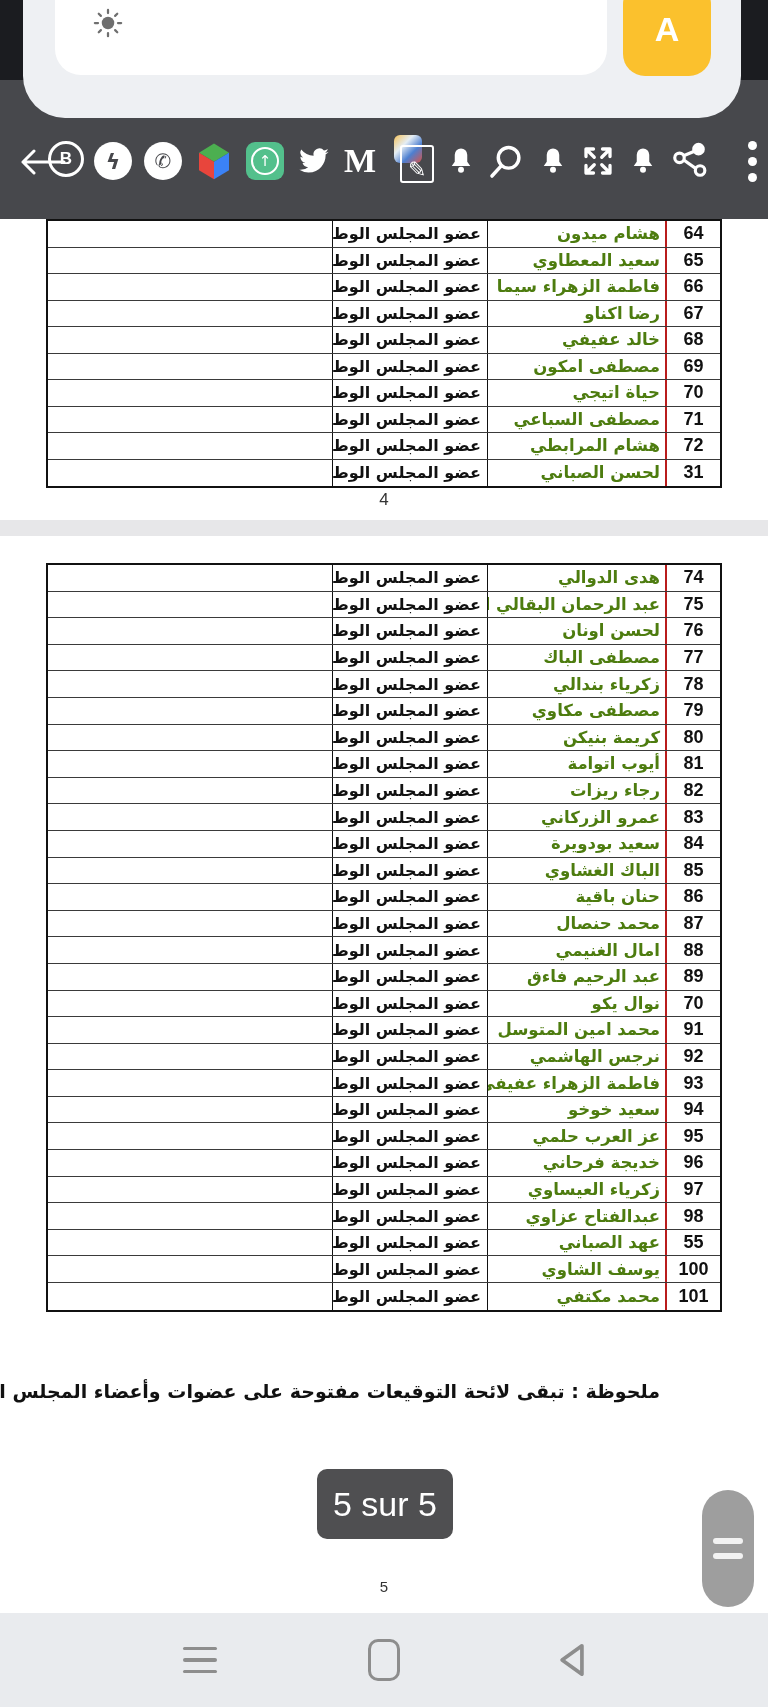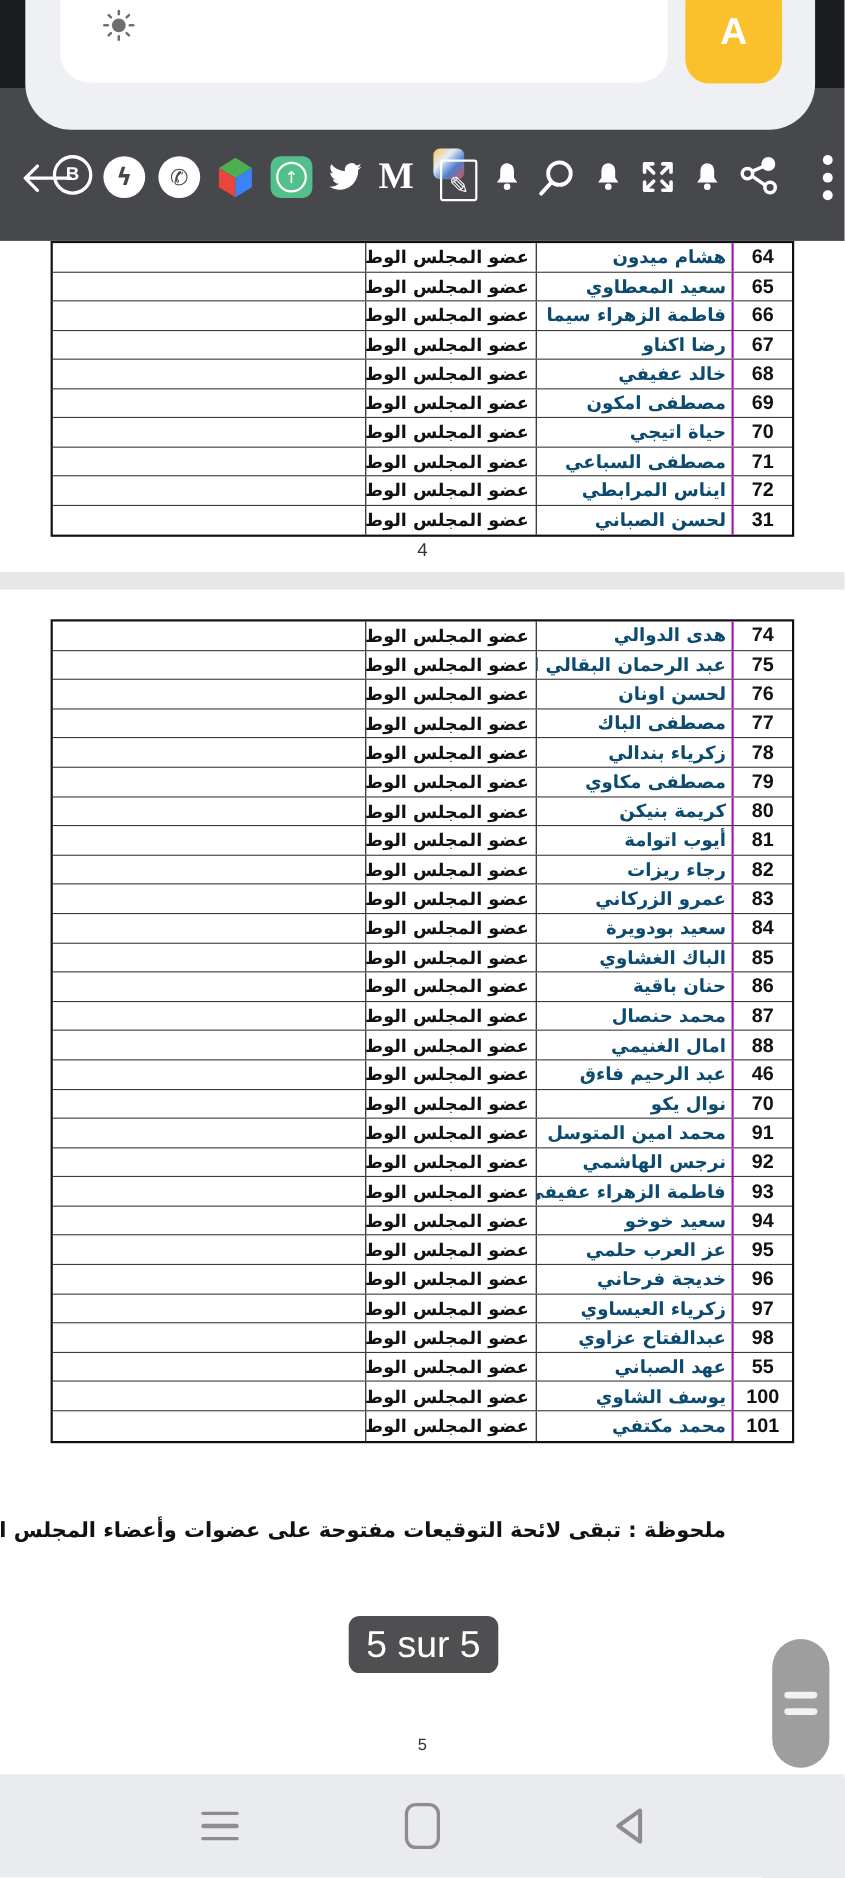--- a/index.html
+++ b/index.html
@@ -37,32 +37,32 @@
   
   .page-sep{position:absolute;left:0;top:520px;width:768px;height:16px;background:#e7e7e9;}
   .doc-table{position:absolute;left:46px;width:676px;border:2px solid #111;box-sizing:border-box;direction:rtl;background:#fff;}
   .t1{top:219px;}
   .t2{top:563px;}
   .trow{display:flex;align-items:stretch;border-bottom:1px solid #3a3a3a;box-sizing:border-box;}
   .trow:last-child{border-bottom:none;}
   .t1 .trow{height:26.5px;}
   .t2 .trow{height:26.6px;}
   .c{display:flex;align-items:center;box-sizing:border-box;overflow:hidden;white-space:nowrap;}
-  .c-num{width:55px;justify-content:center;border-left:2px solid #a21caf;font-family:"Liberation Sans",sans-serif;font-weight:bold;font-size:18px;color:#111;}
-  .c-name{width:178px;padding:0 5px;justify-content:flex-start;border-left:1px solid #111;font-weight:bold;font-size:16.5px;color:#0c4a6e;}
+  .c-num{width:55px;justify-content:center;border-left:2px solid #b91c1c;font-family:"Liberation Sans",sans-serif;font-weight:bold;font-size:18px;color:#111;}
+  .c-name{width:178px;padding:0 5px;justify-content:flex-start;border-left:1px solid #111;font-weight:bold;font-size:16.5px;color:#4d7c0f;}
   .c-role{width:155px;padding:0 6px;justify-content:flex-start;border-left:1px solid #111;font-weight:bold;font-size:16px;color:#111;}
   .c-sig{flex:1;}
 
   .pg-num{position:absolute;left:0;width:768px;text-align:center;color:#333;font-family:"Liberation Sans",sans-serif;}
   .pg-4{top:490px;font-size:17px;}
   .pg-5{top:1578px;font-size:15px;}
 
   .doc-note{position:absolute;right:108px;top:1380px;direction:rtl;font-weight:bold;font-size:19px;color:#111;white-space:nowrap;}
 
-  .page-badge{position:absolute;left:317px;top:1469px;width:136px;height:52px;background:#4f4f51;border-radius:10px;color:#fff;font-size:34px;font-family:"Liberation Sans",sans-serif;display:flex;align-items:center;justify-content:center;}
+  .page-badge{position:absolute;left:317px;top:1469px;width:136px;height:70px;background:#4f4f51;border-radius:10px;color:#fff;font-size:34px;font-family:"Liberation Sans",sans-serif;display:flex;align-items:center;justify-content:center;}
 
   .scroll-pill{position:absolute;left:702px;top:1490px;width:52px;height:117px;background:#9e9e9e;border-radius:26px;cursor:grab;}
   .scroll-pill .bar{position:absolute;left:11px;width:30px;height:6px;background:#f2f2f2;border-radius:3px;}
   .bar1{top:48px;} .bar2{top:63px;}
 
   
   .bottom-nav{position:absolute;left:0;top:1613px;width:768px;height:94px;background:#e9ebee;display:flex;align-items:center;}
   .nav-btn{position:absolute;top:0;width:120px;height:94px;display:flex;align-items:center;justify-content:center;background:transparent;border:none;cursor:pointer;}
   .nb-menu{left:140px;} .nb-home{left:324px;} .nb-back{left:512px;}
   .menu-glyph{display:flex;flex-direction:column;gap:8px;}
@@ -236,21 +236,21 @@
 
       <div class="trow">
         <div class="c c-num">71</div>
         <div class="c c-name">مصطفى السباعي</div>
         <div class="c c-role">عضو المجلس الوطنى</div>
         <div class="c c-sig"></div>
       </div>
 
       <div class="trow">
         <div class="c c-num">72</div>
-        <div class="c c-name">ايناس المرابطي</div>
+        <div class="c c-name">هشام المرابطي</div>
         <div class="c c-role">عضو المجلس الوطنى</div>
         <div class="c c-sig"></div>
       </div>
 
       <div class="trow">
         <div class="c c-num">31</div>
         <div class="c c-name">لحسن الصباني</div>
         <div class="c c-role">عضو المجلس الوطنى</div>
         <div class="c c-sig"></div>
       </div>
@@ -360,21 +360,21 @@
       </div>
 
       <div class="trow">
         <div class="c c-num">88</div>
         <div class="c c-name">امال الغنيمي</div>
         <div class="c c-role">عضو المجلس الوطنى</div>
         <div class="c c-sig"></div>
       </div>
 
       <div class="trow">
-        <div class="c c-num">46</div>
+        <div class="c c-num">89</div>
         <div class="c c-name">عبد الرحيم فاءق</div>
         <div class="c c-role">عضو المجلس الوطنى</div>
         <div class="c c-sig"></div>
       </div>
 
       <div class="trow">
         <div class="c c-num">70</div>
         <div class="c c-name">نوال يكو</div>
         <div class="c c-role">عضو المجلس الوطنى</div>
         <div class="c c-sig"></div>

